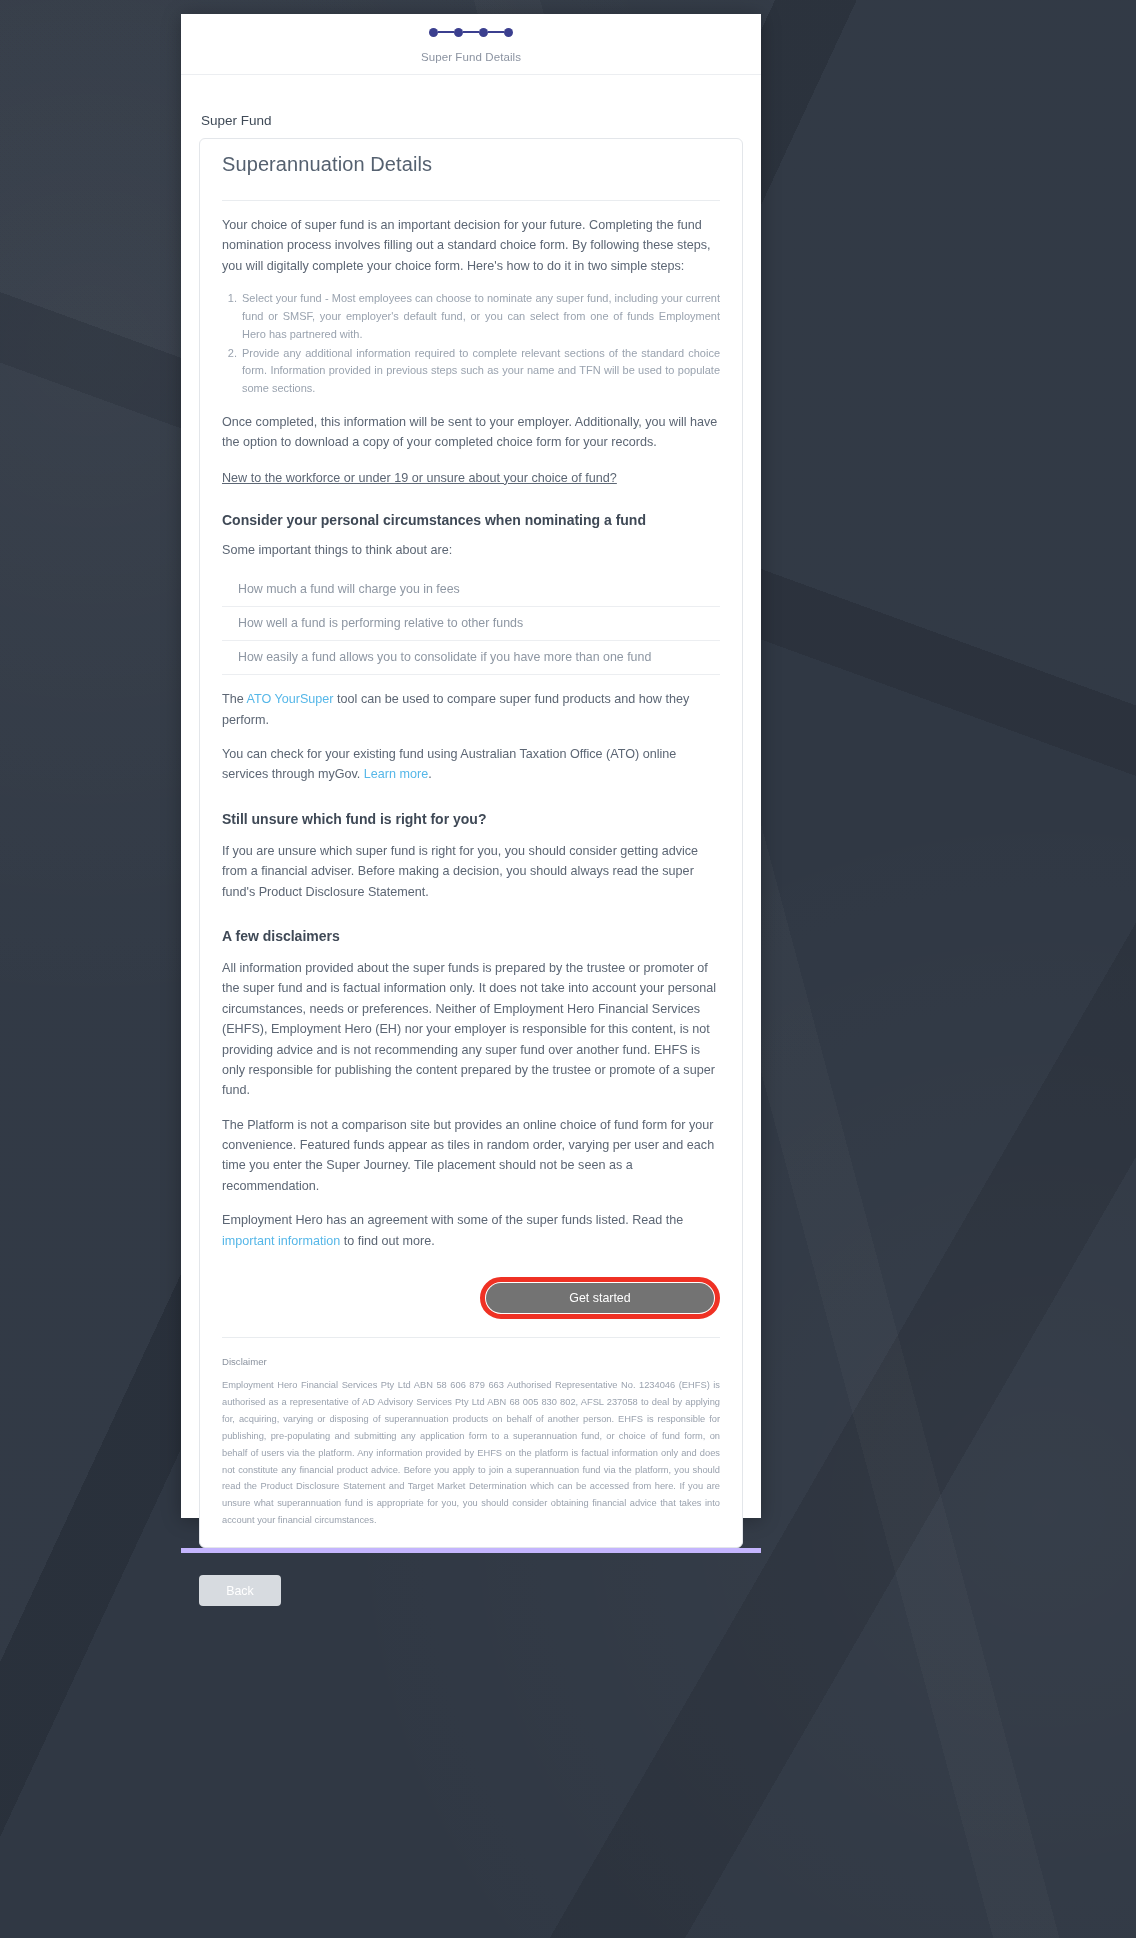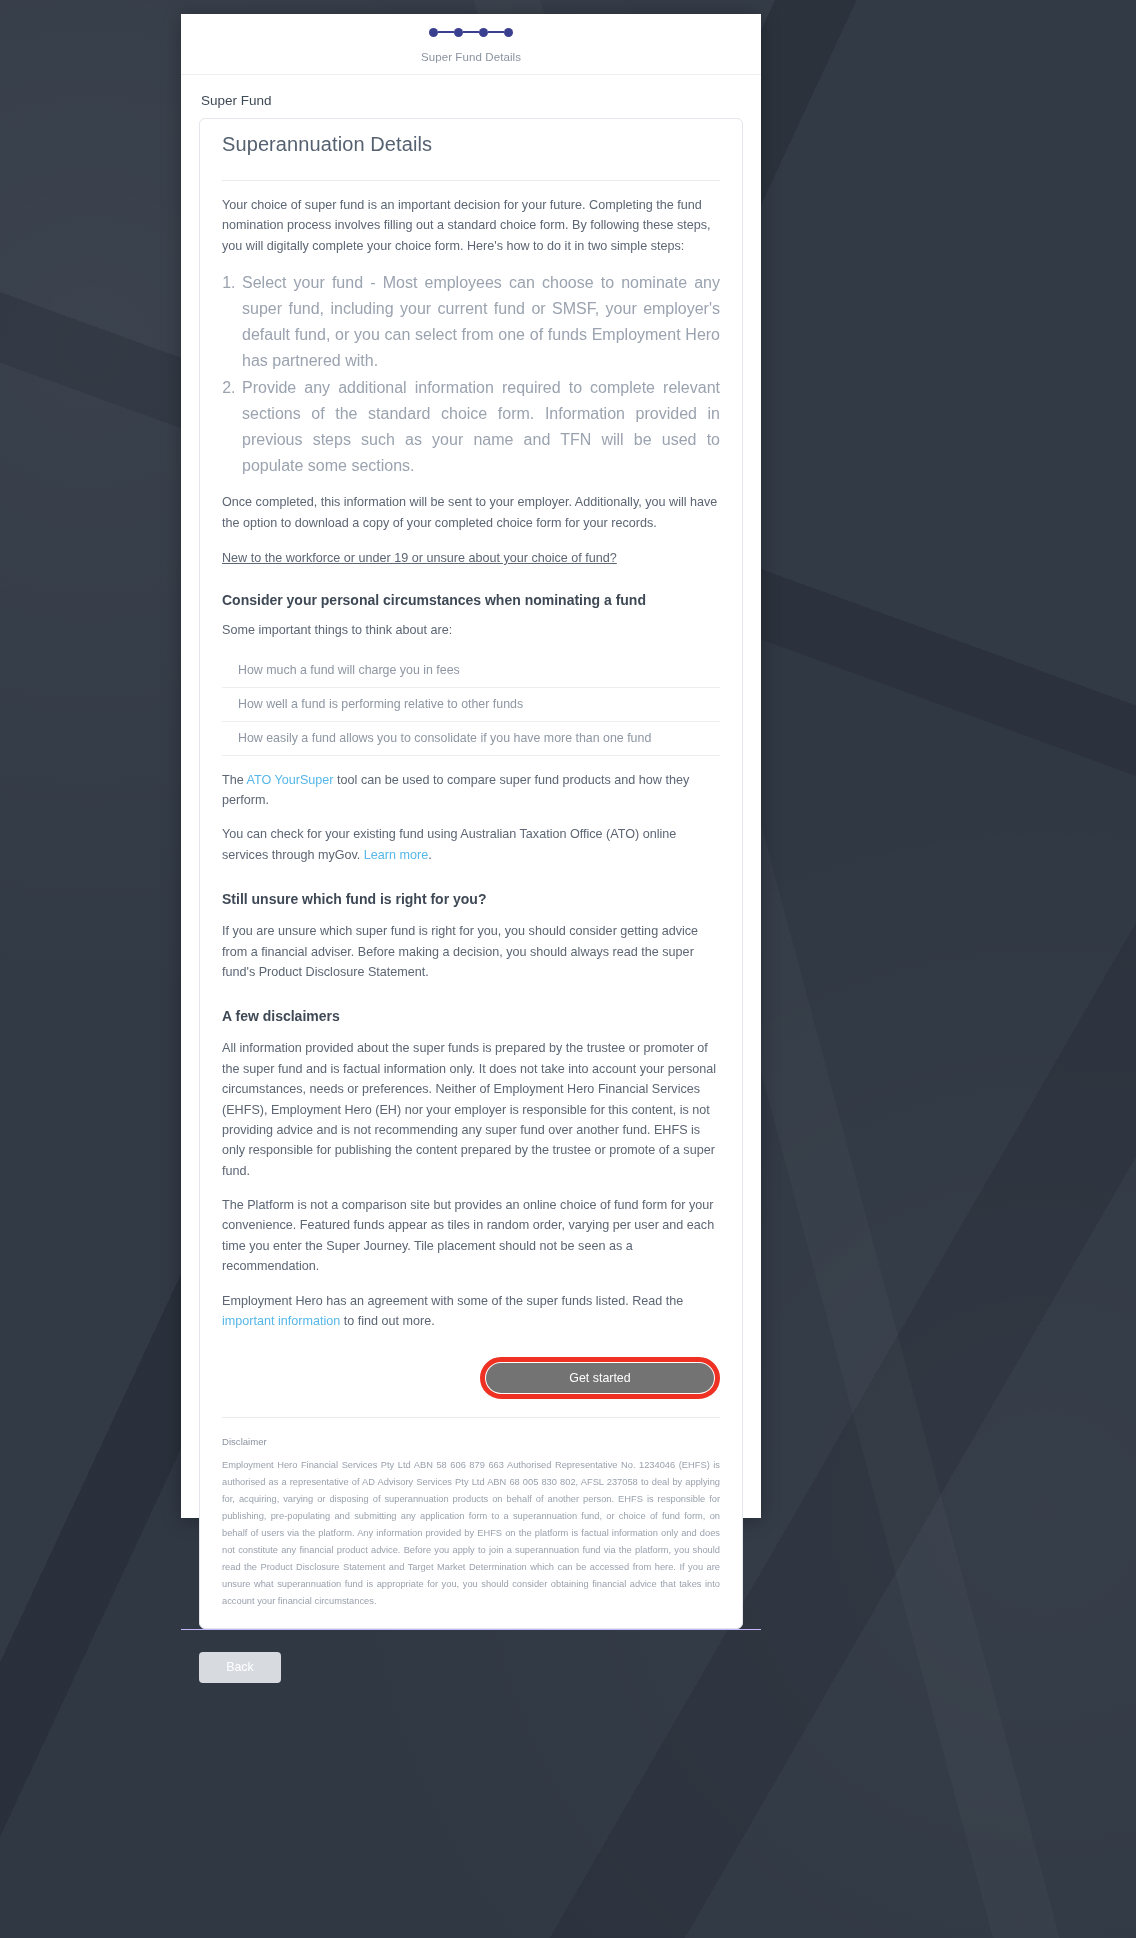--- a/index.html
+++ b/index.html
@@ -52,21 +52,21 @@
     margin-top: 12px;
     font-size: 11.5px;
     color: #8b93a1;
     letter-spacing: .1px;
   }
 
   
   .body-area { padding: 18px 18px 0 18px; }
   .crumb {
     font-size: 13.5px; color: #3f4a57; font-weight: 400;
-    margin: 0 0 10px 2px;
+    margin: 20px 0 10px 2px;
   }
   .card {
     border: 1px solid #e3e6ea;
     border-radius: 6px;
     background: #fff;
     padding: 14px 22px 18px 22px;
   }
   .card-title {
     font-size: 20px; color: #556170; font-weight: 400;
     letter-spacing: .1px;
@@ -84,21 +84,21 @@
     margin: 26px 0 0 0;
   }
   p.para {
     font-size: 12.6px; color: #5c6674; line-height: 1.62;
     margin-top: 14px;
   }
   p.para.tight { margin-top: 12px; }
 
   ol.steps {
     margin: 14px 0 0 18px;
-    font-size: 16px;
+    font-size: 11px;
     color: #9aa3af;
     line-height: 1.62;
   }
   ol.steps li { text-align: justify; padding-left: 2px; margin-bottom: 1px; }
 
   a.inline { color: #56b7e8; text-decoration: none; }
   a.plain-underline {
     display: inline-block;
     font-size: 12.6px; color: #5c6674;
     text-decoration: underline;
@@ -139,21 +139,21 @@
     font-size: 9.6px; color: #8b939f; font-weight: 400;
     margin-top: 18px;
   }
   .disclaimer-b {
     font-size: 9.3px; color: #9aa2ae; line-height: 1.82;
     margin-top: 10px; text-align: justify;
   }
 
   
   .footer {
-    border-top: 1px solid #c4b5fd;
+    border-top: 5px solid #c4b5fd;
     padding: 22px 18px 20px 18px;
   }
   .btn-back {
     width: 82px; height: 31px;
     background: #d7dbe0; border: none; border-radius: 4px;
     color: #ffffff; font-size: 12.4px;
     font-family: "Liberation Sans", sans-serif;
     cursor: pointer;
   }
 </style>

